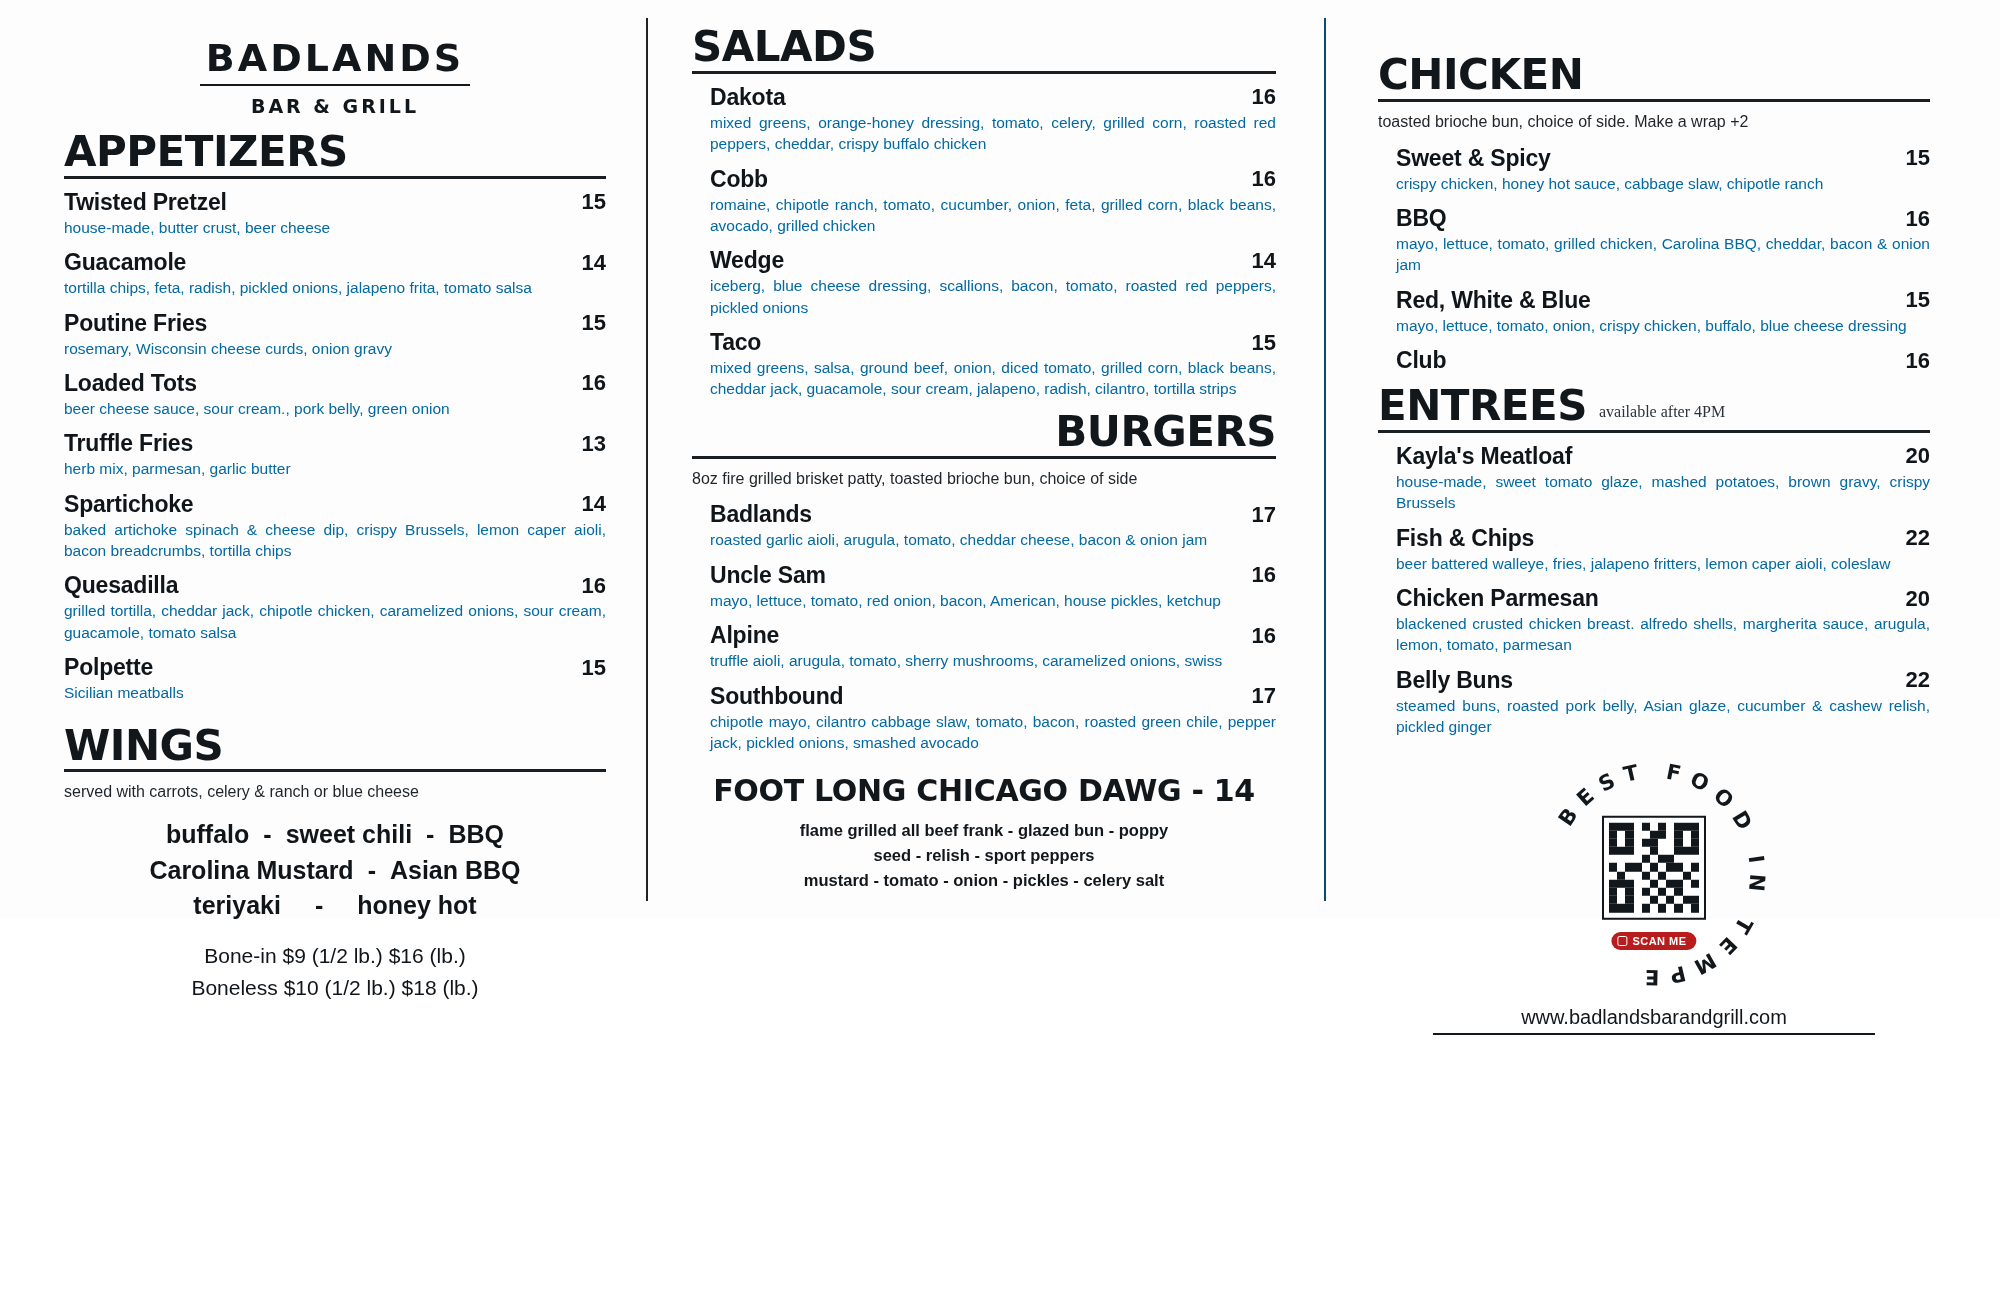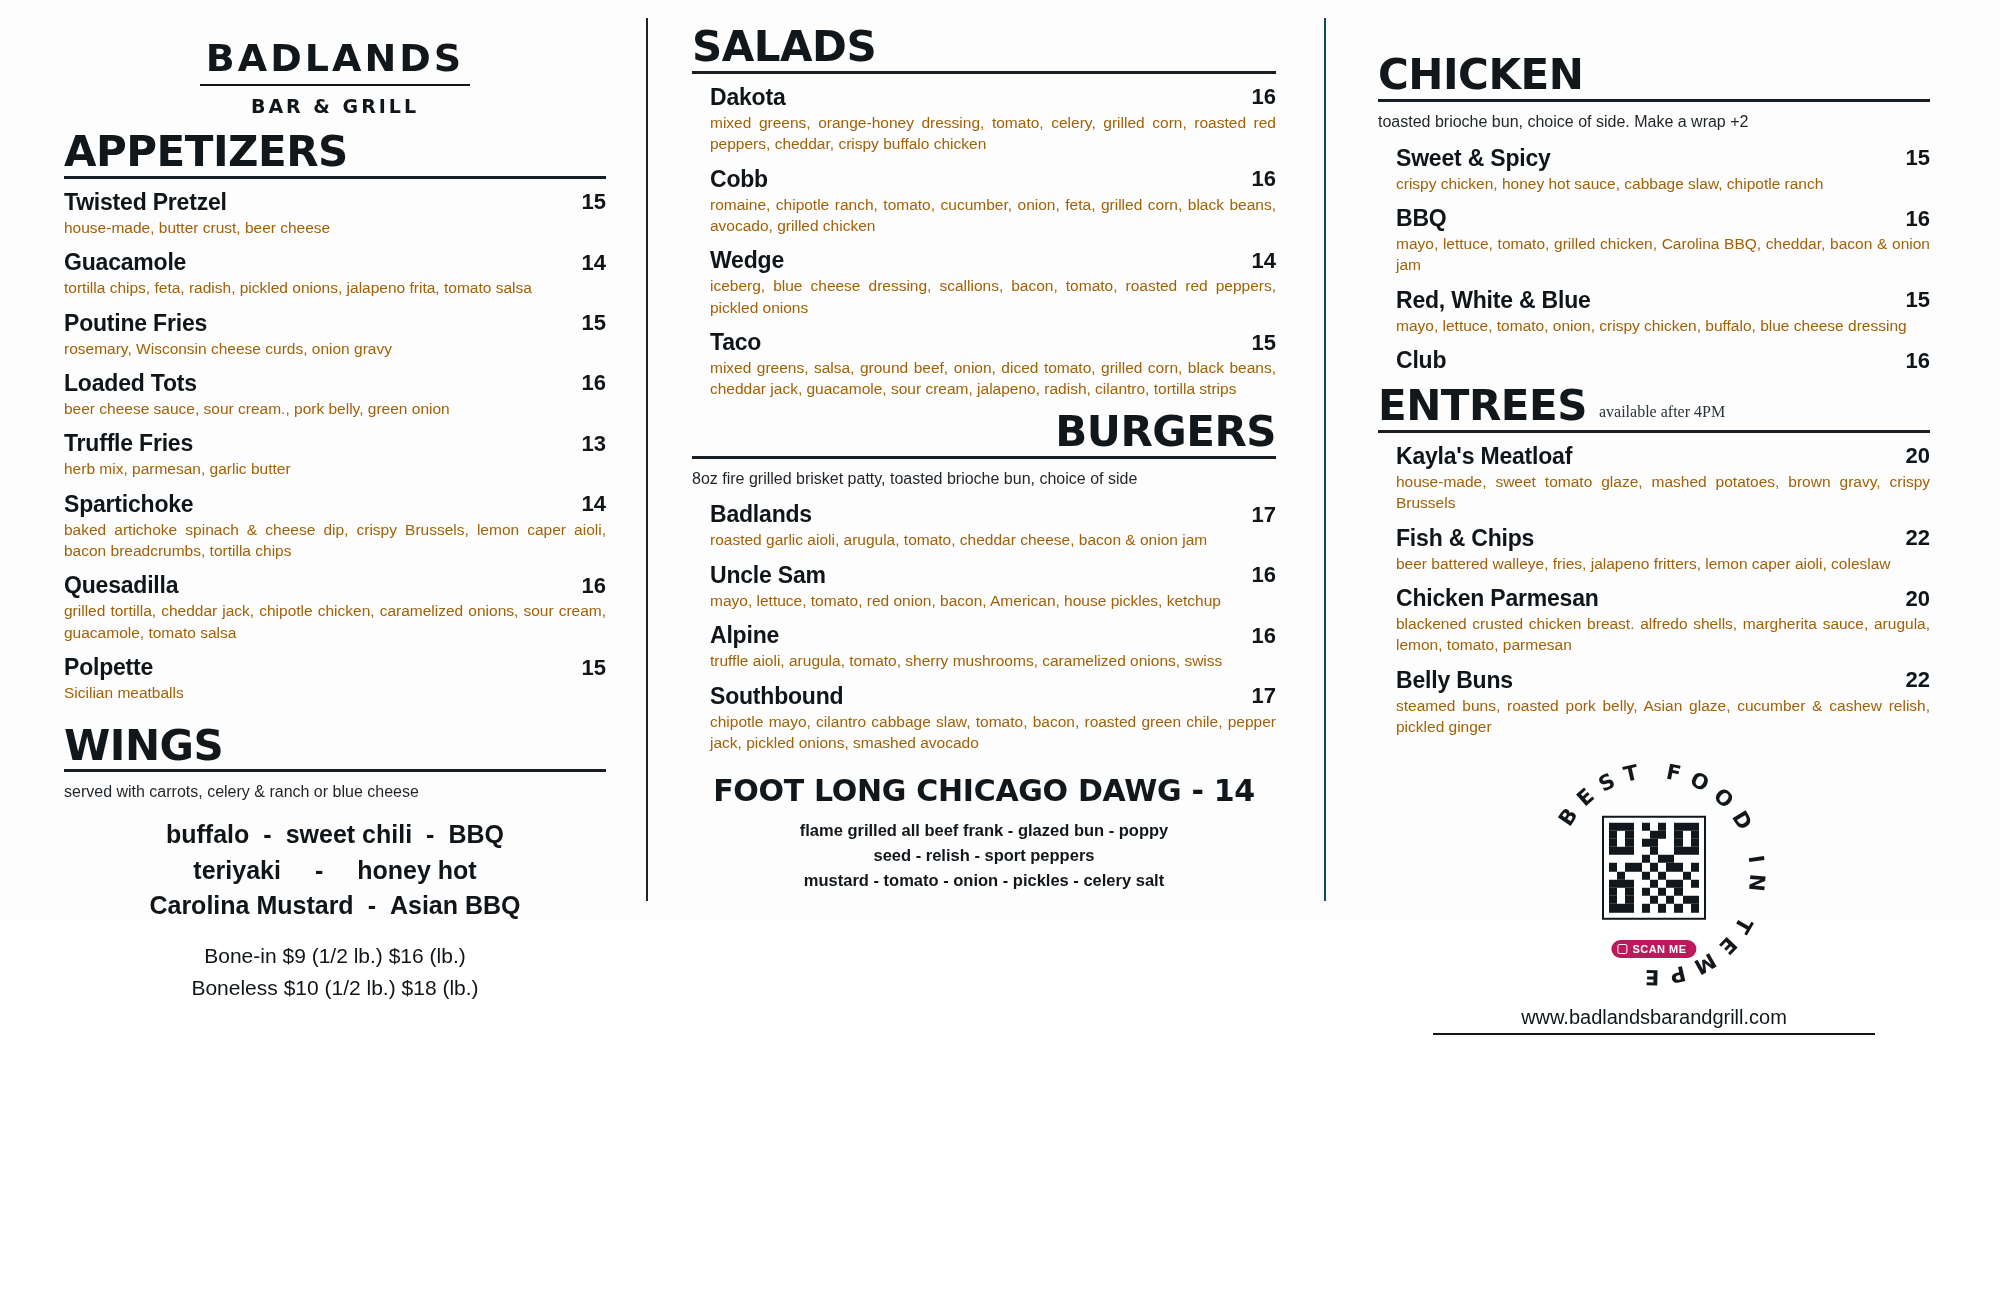--- a/index.html
+++ b/index.html
@@ -99,21 +99,21 @@
   .dots { flex: 1 1 auto; min-width: 14px; }
   .item-price {
     font-size: 22px;
     font-weight: 700;
     color: #10151a;
     padding-left: 8px;
   }
   .item-desc {
     font-size: 15.5px;
     line-height: 1.38;
-    color: #a16207;
+    color: #0369a1;
     margin-top: 1px;
     text-align: justify;
     text-justify: inter-word;
   }
   .indent { padding-left: 18px; }
 
   
   .wings-flavors {
     margin-top: 14px;
     font-size: 25px;
@@ -177,23 +177,23 @@
   .qr-grid {
     width: 100%; height: 100%;
     display: grid;
     grid-template-columns: repeat(11, 1fr);
     grid-template-rows: repeat(11, 1fr);
   }
   .qr-grid i { background: transparent; }
   .qr-grid i.on { background: #12171c; }
   .scan-pill {
     position: absolute;
-    left: 50%; bottom: 34px;
+    left: 50%; bottom: 42px;
     transform: translateX(-50%);
-    background: #be185d;
+    background: #b91c1c;
     color: #fff;
     font-size: 11px;
     font-weight: 700;
     letter-spacing: .5px;
     border-radius: 10px;
     padding: 3px 10px 3px 6px;
     display: flex;
     align-items: center;
     gap: 5px;
     white-space: nowrap;
@@ -305,24 +305,24 @@
     <div class="section-head">
       <h2>WINGS</h2>
     </div>
     <div class="section-sub">served with carrots, celery &amp; ranch or blue cheese</div>
 
     <div class="wings-flavors">
       <div class="row">
         <span>buffalo</span><span class="sep">-</span><span>sweet chili</span><span class="sep">-</span><span>BBQ</span>
       </div>
       <div class="row">
+        <span>Carolina Mustard</span><span class="sep">-</span><span>Asian BBQ</span>
+      </div>
+      <div class="row">
         <span>teriyaki</span><span class="sep" style="padding:0 34px;">-</span><span>honey hot</span>
-      </div>
-      <div class="row">
-        <span>Carolina Mustard</span><span class="sep">-</span><span>Asian BBQ</span>
       </div>
     </div>
 
     <div class="wings-prices">
       <div>Bone-in  $9 (1/2 lb.)  $16 (lb.)</div>
       <div>Boneless  $10 (1/2 lb.)  $18 (lb.)</div>
     </div>
   </div>
 
   <div class="col col-mid">

